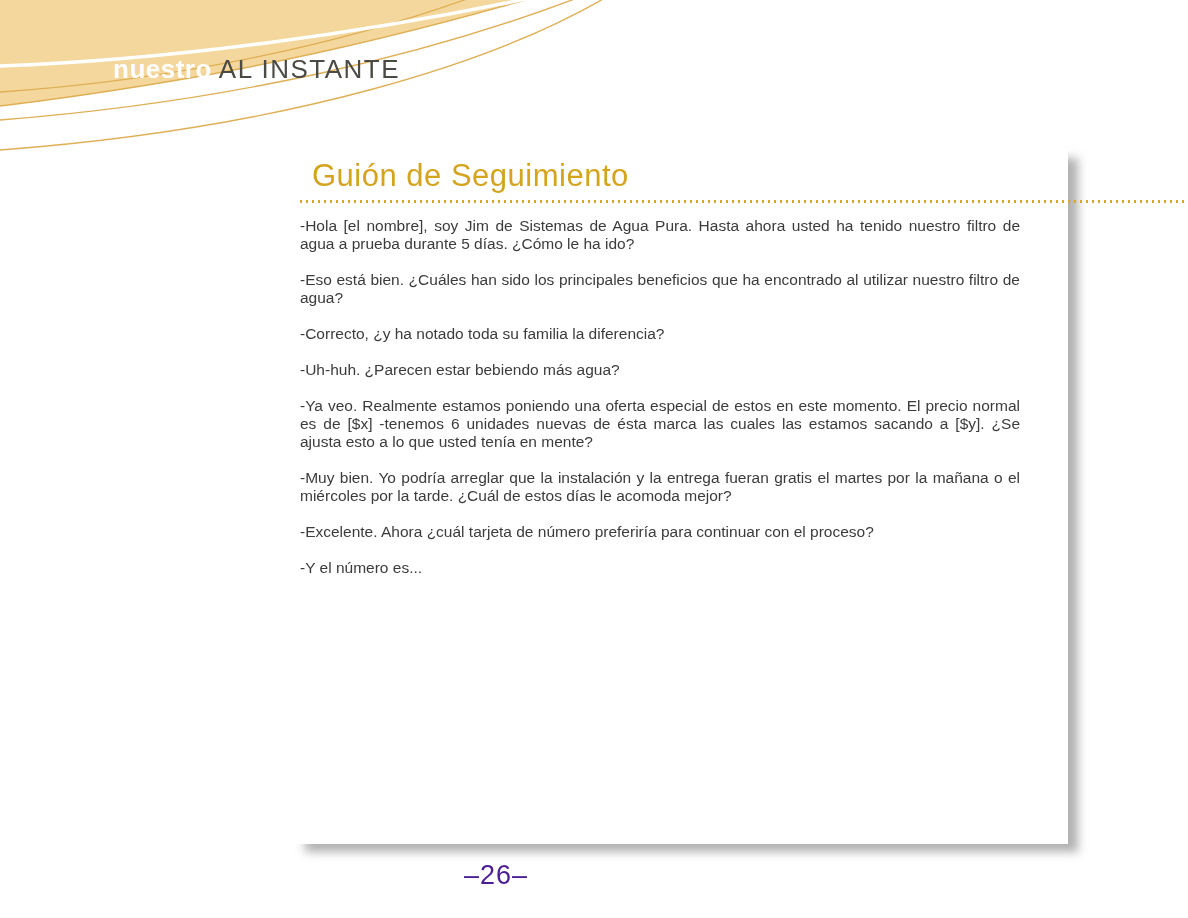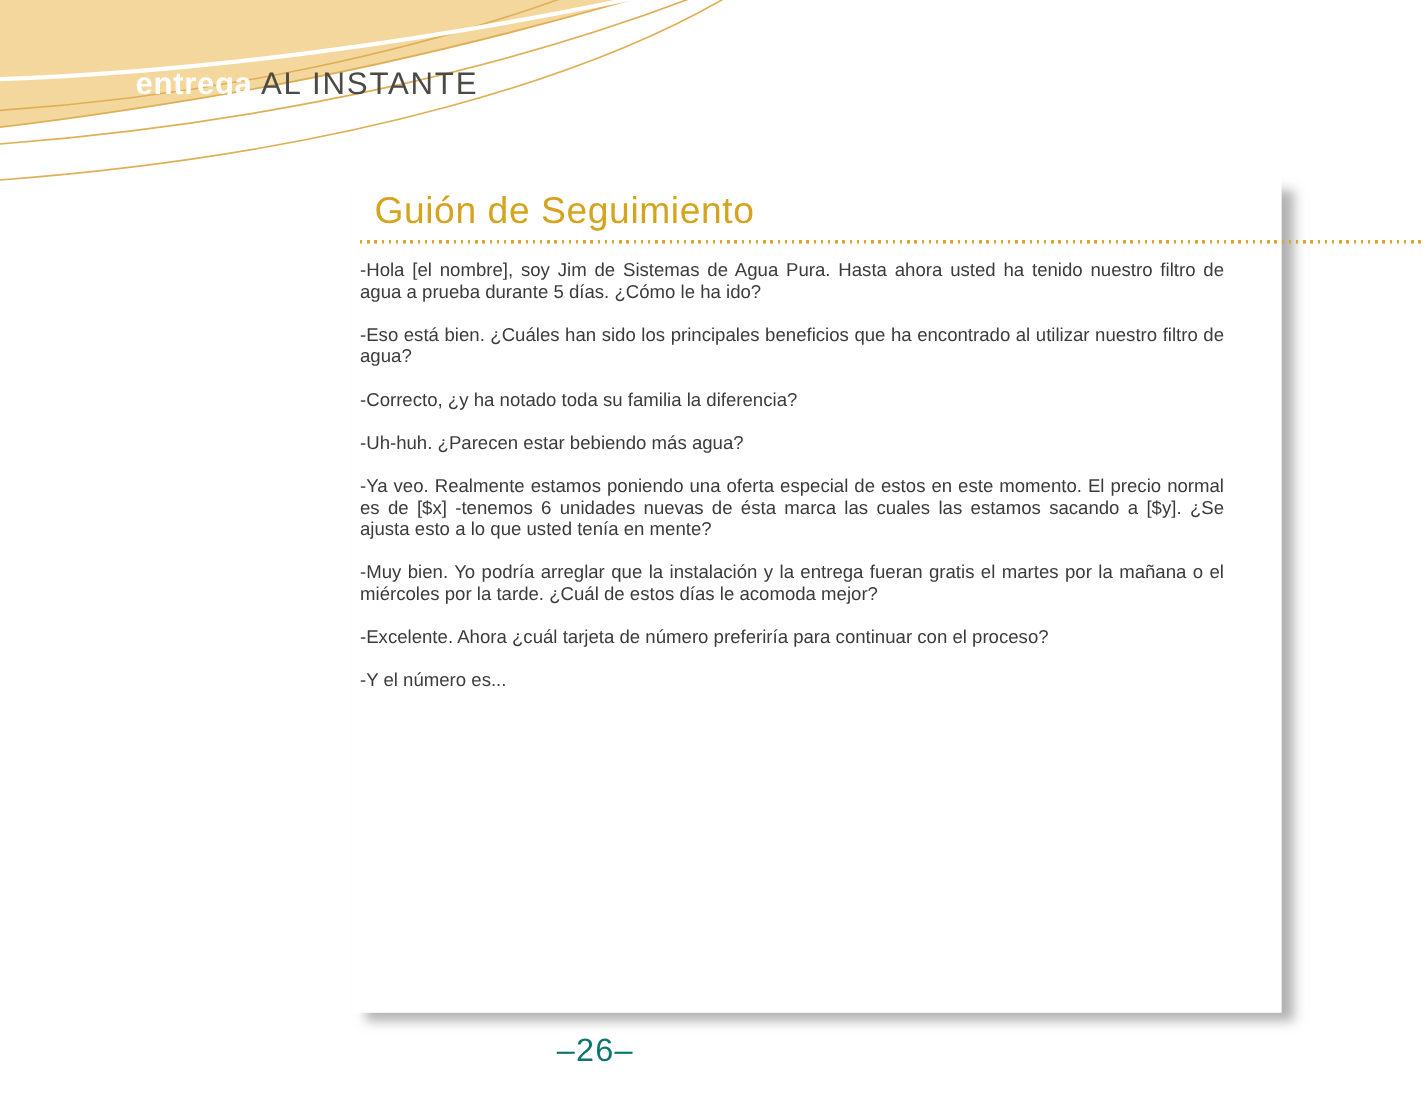--- a/index.html
+++ b/index.html
@@ -88,40 +88,40 @@
   .script-body .italic {
     font-style: italic;
   }
 
   .page-number {
     position: absolute;
     left: 0; top: 860px;
     width: 992px;
     text-align: center;
     font-size: 27px;
-    color: #0f766e;
+    color: #4c1d95;
     letter-spacing: 1px;
   }
 </style>
 </head>
 <body>
 
 <div id="stage">
 
   <svg class="header-art" viewBox="0 0 1188 165" xmlns="http://www.w3.org/2000/svg">
     <path d="M0,0 H525 C420,30 290,62 160,83 C105,92 50,100 0,106 Z" fill="#F4D79C"></path>
     <path d="M525,0 C420,30 290,62 160,83 C105,92 50,100 0,106" fill="none" stroke="#DFAF55" stroke-width="1.5"></path>
     <path d="M0,92 C180,80 350,42 478,-5" fill="none" stroke="#DFAF55" stroke-width="1.3"></path>
     <path d="M0,66 C170,60 360,34 540,-4" fill="none" stroke="#ffffff" stroke-width="3.5"></path>
     <path d="M0,120 C230,102 430,55 585,-5" fill="none" stroke="#DFAF55" stroke-width="1.4"></path>
     <path d="M0,150 C290,128 500,62 615,-8" fill="none" stroke="#DFAF55" stroke-width="1.4"></path>
   </svg>
 
   <div class="logo">
-    <span class="bold">entrega</span><span class="light">AL INSTANTE</span>
+    <span class="bold">nuestro</span><span class="light">AL INSTANTE</span>
   </div>
 
   <div class="sheet"></div>
 
   <div class="doc-title">Guión de Seguimiento</div>
 
   <div class="dotted-rule"></div>
 
   <div class="script-body">
       <p><span>-Hola [el nombre], soy Jim de Sistemas de Agua Pura. Hasta ahora usted ha tenido nuestro filtro de agua a prueba durante 5 días. ¿Cómo le ha ido?</span></p>

